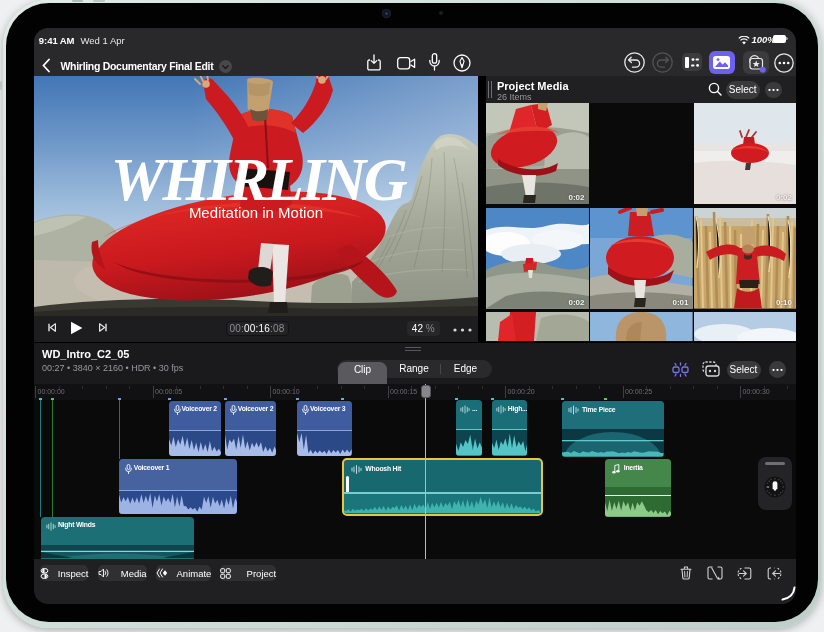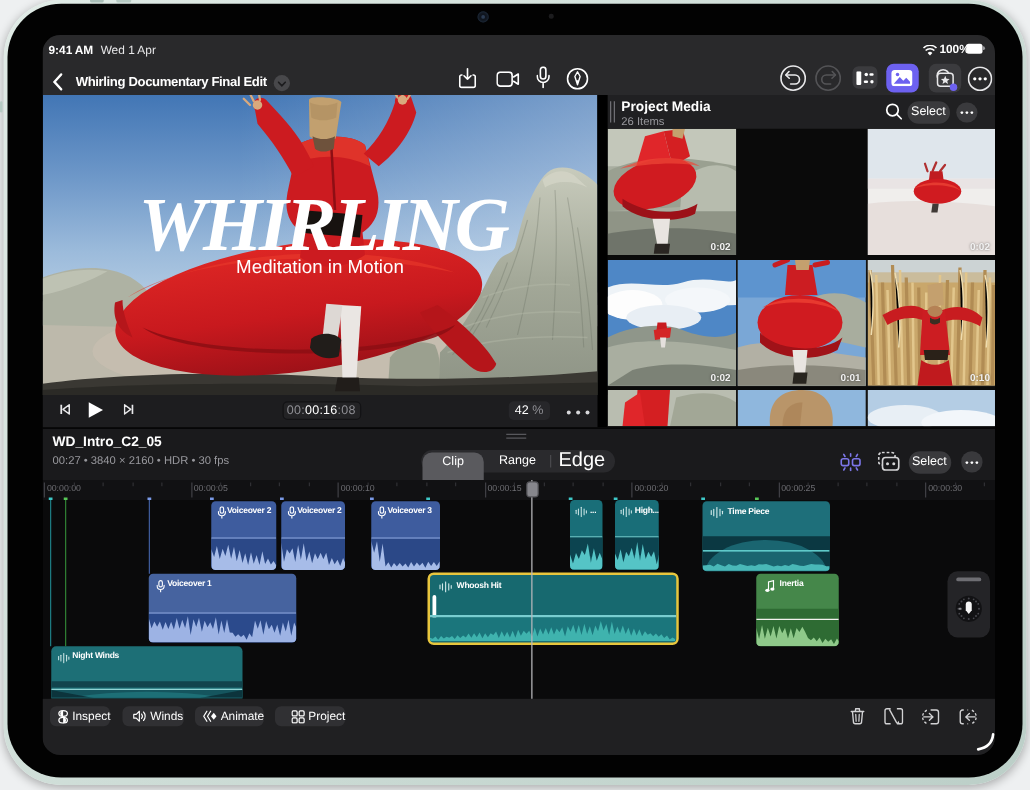--- a/index.html
+++ b/index.html
@@ -8,41 +8,41 @@
 #bezel{position:absolute;left:3px;top:2.5px;width:812px;height:619.5px;border-radius:43px;background:#020202;}
 #screen{position:absolute;left:33.5px;top:28px;width:762.5px;height:576px;border-radius:14px;background:#000;overflow:hidden;}
 .txt{color:#fff;}
 svg{display:block;}
 .th{position:absolute;overflow:hidden;background:#333;}
 .dur{position:absolute;right:4px;bottom:2px;font-size:8px;font-weight:600;color:#f2f2f2;text-shadow:0 0 2px rgba(0,0,0,.5);}
 .rlbl{position:absolute;top:3.5px;font-size:7px;color:#6e6e73;white-space:nowrap;}
 .rtick{position:absolute;top:2px;width:1px;height:12px;background:#3f3f44;}
 .clip{position:absolute;border-radius:3.5px;overflow:hidden;}
 .cliplabel{position:absolute;left:6px;color:#fff;font-size:6.8px;font-weight:600;letter-spacing:-.2px;white-space:nowrap;}
-.btn{position:absolute;background:#303033;border-radius:5px;color:#fff;font-size:9.5px;display:flex;align-items:center;justify-content:flex-end;gap:3px;}
+.btn{position:absolute;background:#303033;border-radius:5px;color:#fff;font-size:9.5px;display:flex;align-items:center;justify-content:space-between;gap:3px;}
 </style>
 </head>
 <body>
 <div id="frame">
   <div id="bezel"></div>
 
   <div class="abs" style="left:379px;top:9px;width:9px;height:9px;border-radius:50%;background:#10151d;box-shadow:inset 0 0 2px #2a3d55;"></div>
   <div class="abs" style="left:381.5px;top:11.5px;width:3px;height:3px;border-radius:50%;background:#2b3b52;"></div>
   <div class="abs" style="left:436px;top:11px;width:3.5px;height:3.5px;border-radius:50%;background:#1c1c1e;"></div>
 
   <div class="abs" style="left:69px;top:-1px;width:11px;height:2.5px;background:#aabfb8;border-radius:2px;"></div>
   <div class="abs" style="left:90px;top:-1px;width:12px;height:2.5px;background:#b6cac3;border-radius:2px;"></div>
   <div class="abs" style="left:-3.5px;top:81px;width:2.5px;height:9px;background:#b6cac3;border-radius:2px;"></div>
 </div>
 <div id="screen">
 
   <div class="abs" style="left:0;top:0;width:762.5px;height:48px;background:#29292b;"></div>
   <div class="abs txt" style="left:5.3px;top:6.5px;font-size:9.5px;font-weight:700;letter-spacing:0;">9:41 AM</div>
   <div class="abs" style="left:47px;top:6.5px;font-size:9.5px;font-weight:400;color:#e8e8ea;">Wed 1 Apr</div>
-  <div class="abs" id="statusright" style="left:702px;top:0;width:60px;height:20px;">
+  <div class="abs" id="statusright" style="left:702px;top:0;width:60px;height:20px;font-style:italic;">
     <svg class="abs" style="left:2px;top:8px" width="12" height="9" viewBox="0 0 12 9">
         <path d="M6 8.4 L4.1 6.3 A2.9 2.9 0 0 1 7.9 6.3 Z" fill="#fff"></path>
         <path d="M2.5 4.4 A4.9 4.9 0 0 1 9.5 4.4" stroke="#fff" stroke-width="1.2" fill="none"></path>
         <path d="M.8 2.4 A7.3 7.3 0 0 1 11.2 2.4" stroke="#fff" stroke-width="1.2" fill="none"></path>
       </svg>
     <div class="abs txt" style="left:16px;top:5.5px;font-size:9.5px;font-weight:600;">100%</div>
     <div class="abs" style="left:37px;top:7px;width:13px;height:7.5px;border-radius:2px;background:#fff;"></div>
     <div class="abs" style="left:50.5px;top:9.2px;width:1.6px;height:3px;border-radius:0 2px 2px 0;background:#9a9a9e;"></div>
   </div>
 
@@ -389,21 +389,21 @@
   <div class="abs" id="tlheader" style="left:0;top:313.5px;width:762.5px;height:42.5px;background:#1a1a1c;">
       <div class="abs" style="left:0;top:0;width:762.5px;height:1.2px;background:#000;"></div>
     <div class="abs txt" style="left:8.5px;top:6.5px;font-size:11px;font-weight:700;">WD_Intro_C2_05</div>
     <div class="abs" style="left:8.5px;top:21.5px;font-size:9px;color:#98989d;">00:27 • 3840 × 2160 • HDR • 30 fps</div>
     <div class="abs" style="left:371.5px;top:5.5px;width:16px;height:1.3px;background:#58585c;"></div>
     <div class="abs" style="left:371.5px;top:8.5px;width:16px;height:1.3px;background:#58585c;"></div>
     <div class="abs" style="left:303px;top:18.5px;width:155px;height:18px;background:#2a2a2d;border-radius:9px;">
       <div class="abs txt" style="left:1.5px;top:1.5px;width:49px;height:32px;background:#5a5a5e;border-radius:7.5px;text-align:center;font-size:10px;line-height:15px;">Clip</div>
       <div class="abs txt" style="left:52px;top:0;width:51px;height:18px;text-align:center;font-size:10px;line-height:18px;">Range</div>
       <div class="abs" style="left:103.5px;top:4px;width:1px;height:10px;background:#48484c;"></div>
-      <div class="abs txt" style="left:104px;top:0;width:50px;height:18px;text-align:center;font-size:16px;line-height:18px;">Edge</div>
+      <div class="abs txt" style="left:104px;top:0;width:50px;height:18px;text-align:center;font-size:10px;line-height:18px;">Edge</div>
     </div>
     <svg class="abs" style="left:638.5px;top:20px" width="17" height="15" viewBox="0 0 17 15">
         <g stroke="#7c76e8" stroke-width="1.3" fill="none">
           <rect x="1" y="5" width="6" height="5.5" rx="1.5"></rect>
           <rect x="10" y="5" width="6" height="5.5" rx="1.5"></rect>
           <path d="M8.5 1 V3 M8.5 12.5 V14.5 M3 1.5 L4 3.2 M14 1.5 L13 3.2 M3 14 L4 12.3 M14 14 L13 12.3" stroke-linecap="round"></path>
         </g>
       </svg>
     <svg class="abs" style="left:668.5px;top:19px" width="18" height="17" viewBox="0 0 18 17">
         <g stroke="#d6d6d8" stroke-width="1.3" fill="none">
@@ -691,21 +691,21 @@
           <ellipse cx="4.5" cy="8.2" rx="3.4" ry="2.3" fill="none" stroke="#fff" stroke-width="1"></ellipse>
           <path d="M4.5 5.9 A 2.3 2.3 0 0 1 4.5 10.5 Z" fill="#fff"></path>
         </svg>
       <span>Inspect</span>
     </div>
     <div class="btn" style="left:64.3px;top:6px;width:48.8px;height:16px;">
       <svg width="11" height="10" viewBox="0 0 11 10">
           <path d="M1 3.5 H3 L5.5 1 V9 L3 6.5 H1 Z" fill="none" stroke="#fff" stroke-width=".9" stroke-linejoin="round"></path>
           <path d="M7.2 3.2 A 2.8 2.8 0 0 1 7.2 6.8 M8.8 1.6 A 5 5 0 0 1 8.8 8.4" stroke="#fff" stroke-width=".9" fill="none" stroke-linecap="round"></path>
         </svg>
-      <span>Winds</span>
+      <span>Media</span>
     </div>
     <div class="btn" style="left:122.5px;top:6px;width:55.4px;height:16px;">
       <svg width="12" height="10" viewBox="0 0 12 10">
           <path d="M3.5 1 L1 5 L3.5 9 M6.5 1 L4 5 L6.5 9" stroke="#fff" stroke-width="1" fill="none" stroke-linecap="round" stroke-linejoin="round"></path>
           <path d="M9 2.2 L11.2 5 L9 7.8 L6.8 5 Z" fill="#fff"></path>
         </svg>
       <span>Animate</span>
     </div>
     <div class="btn" style="left:186.3px;top:6px;width:56.4px;height:16px;">
       <svg width="11" height="11" viewBox="0 0 11 11">

